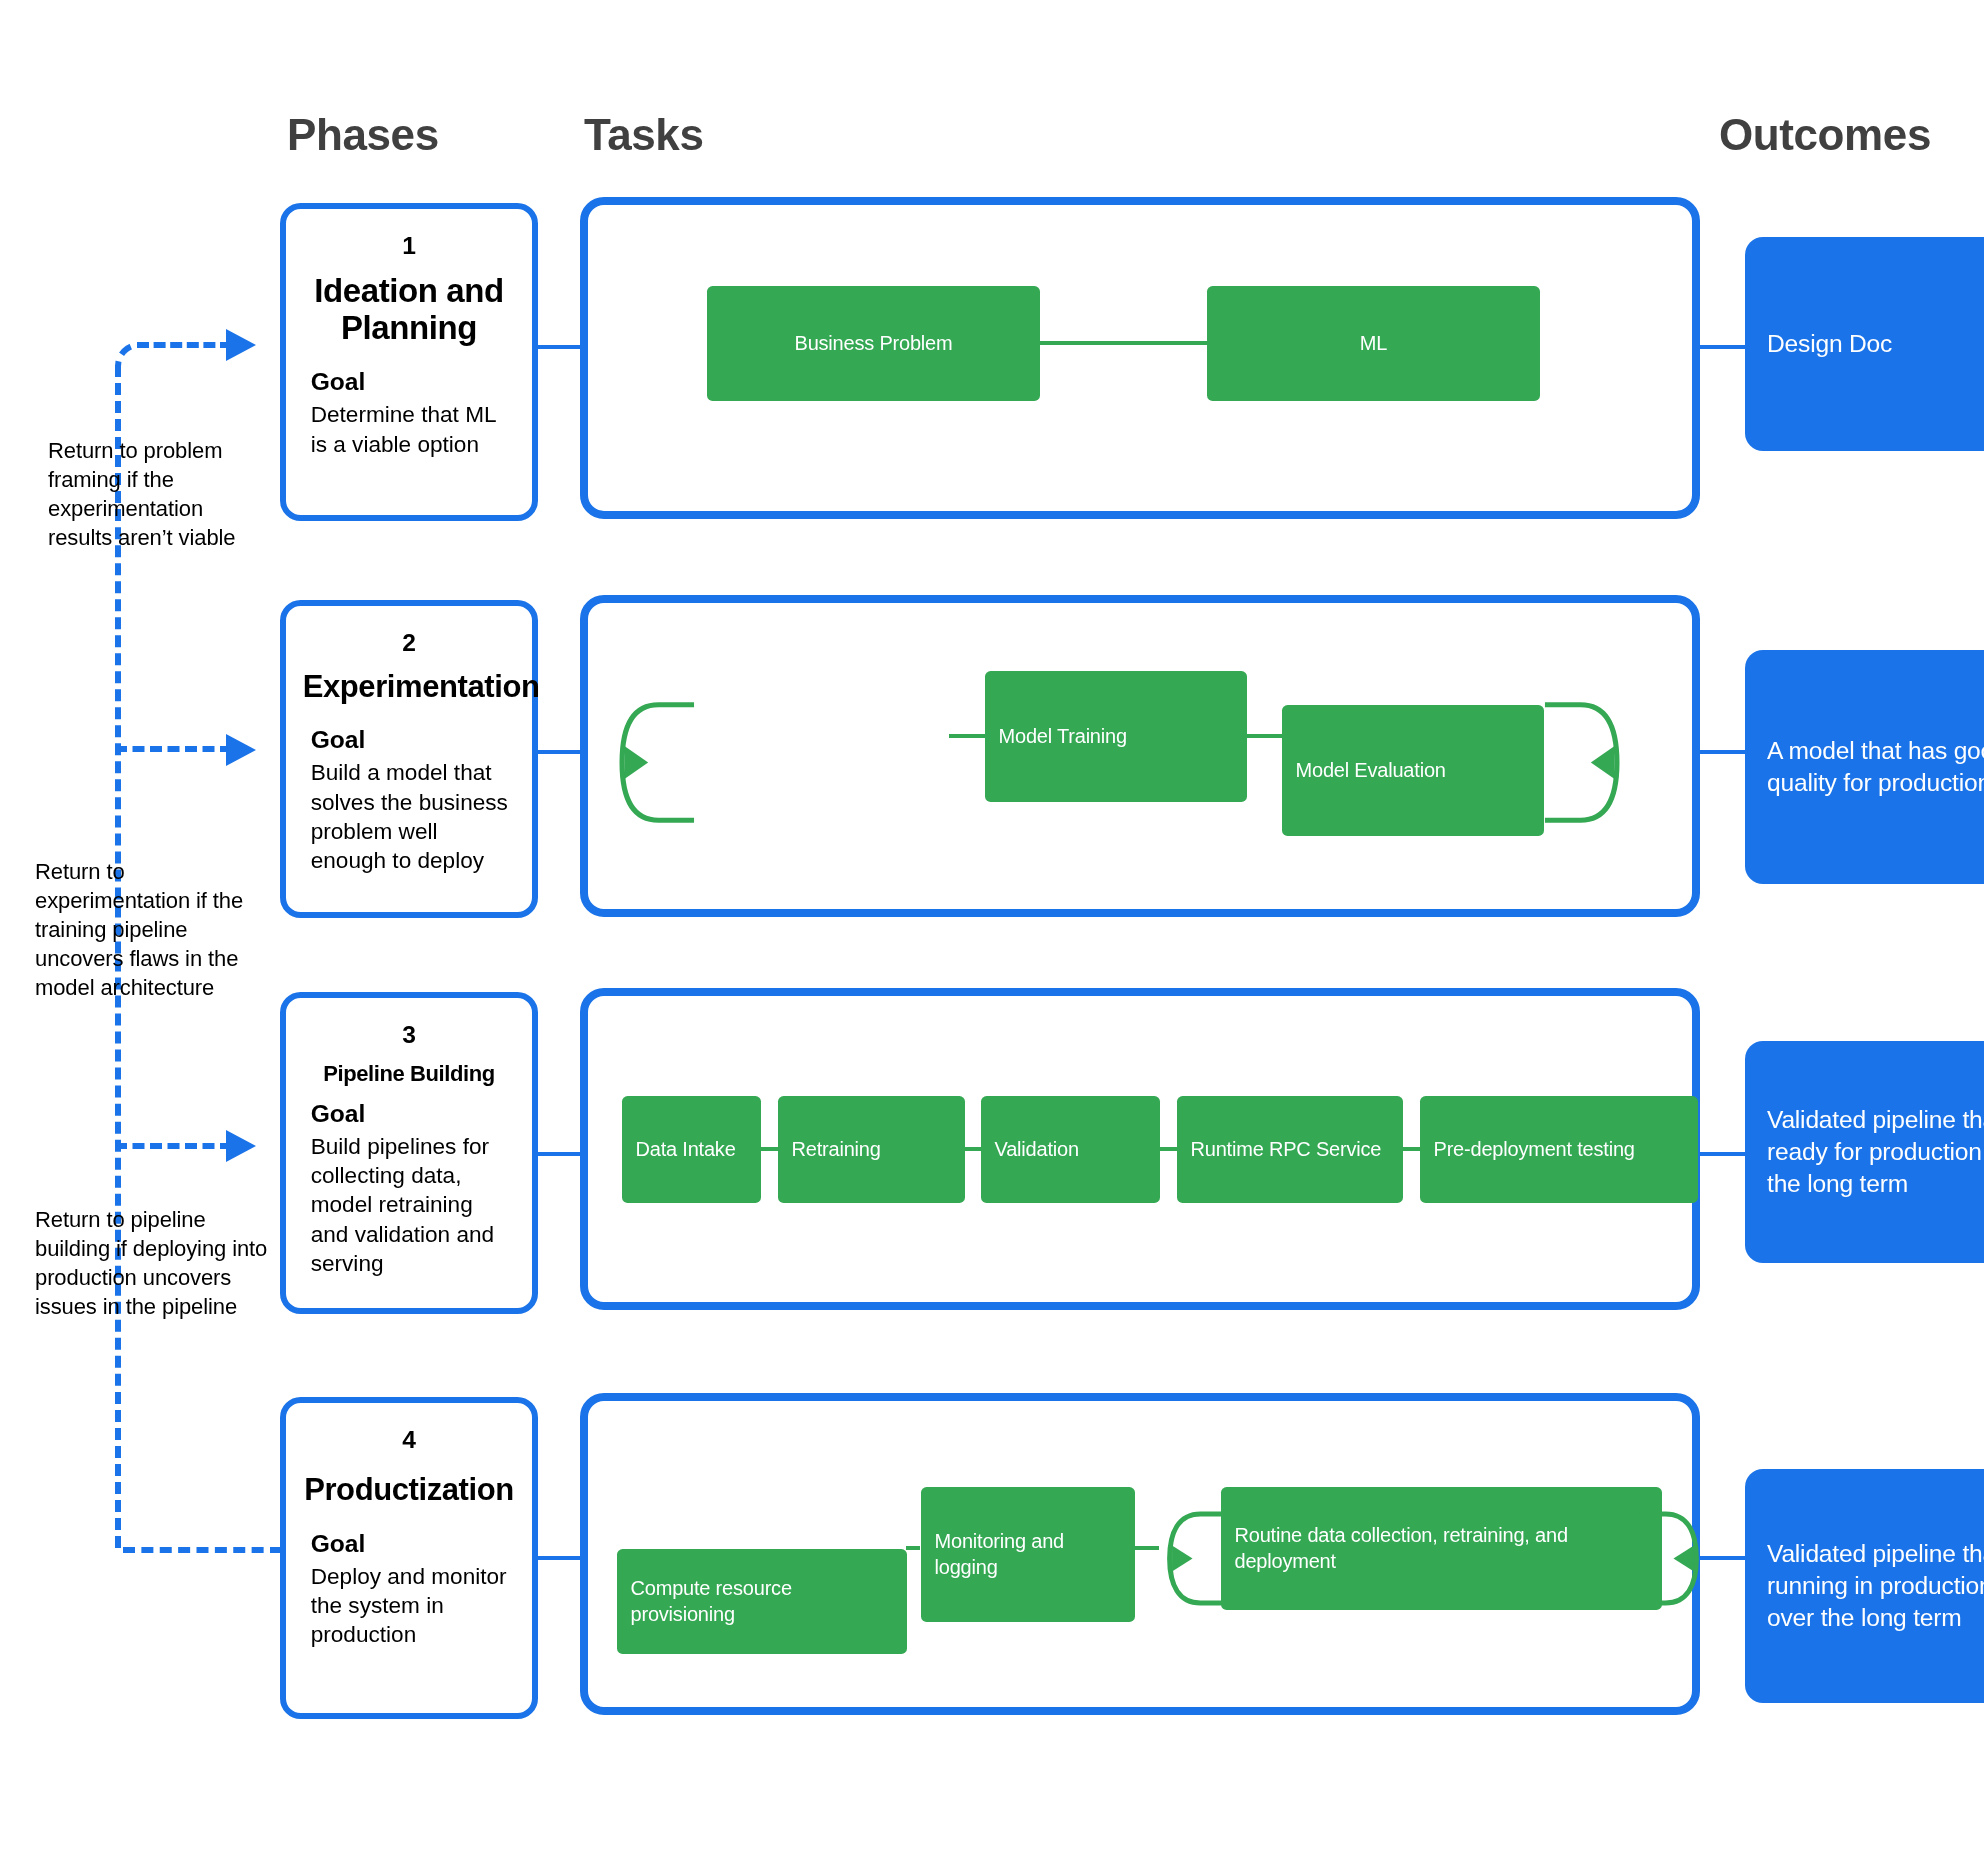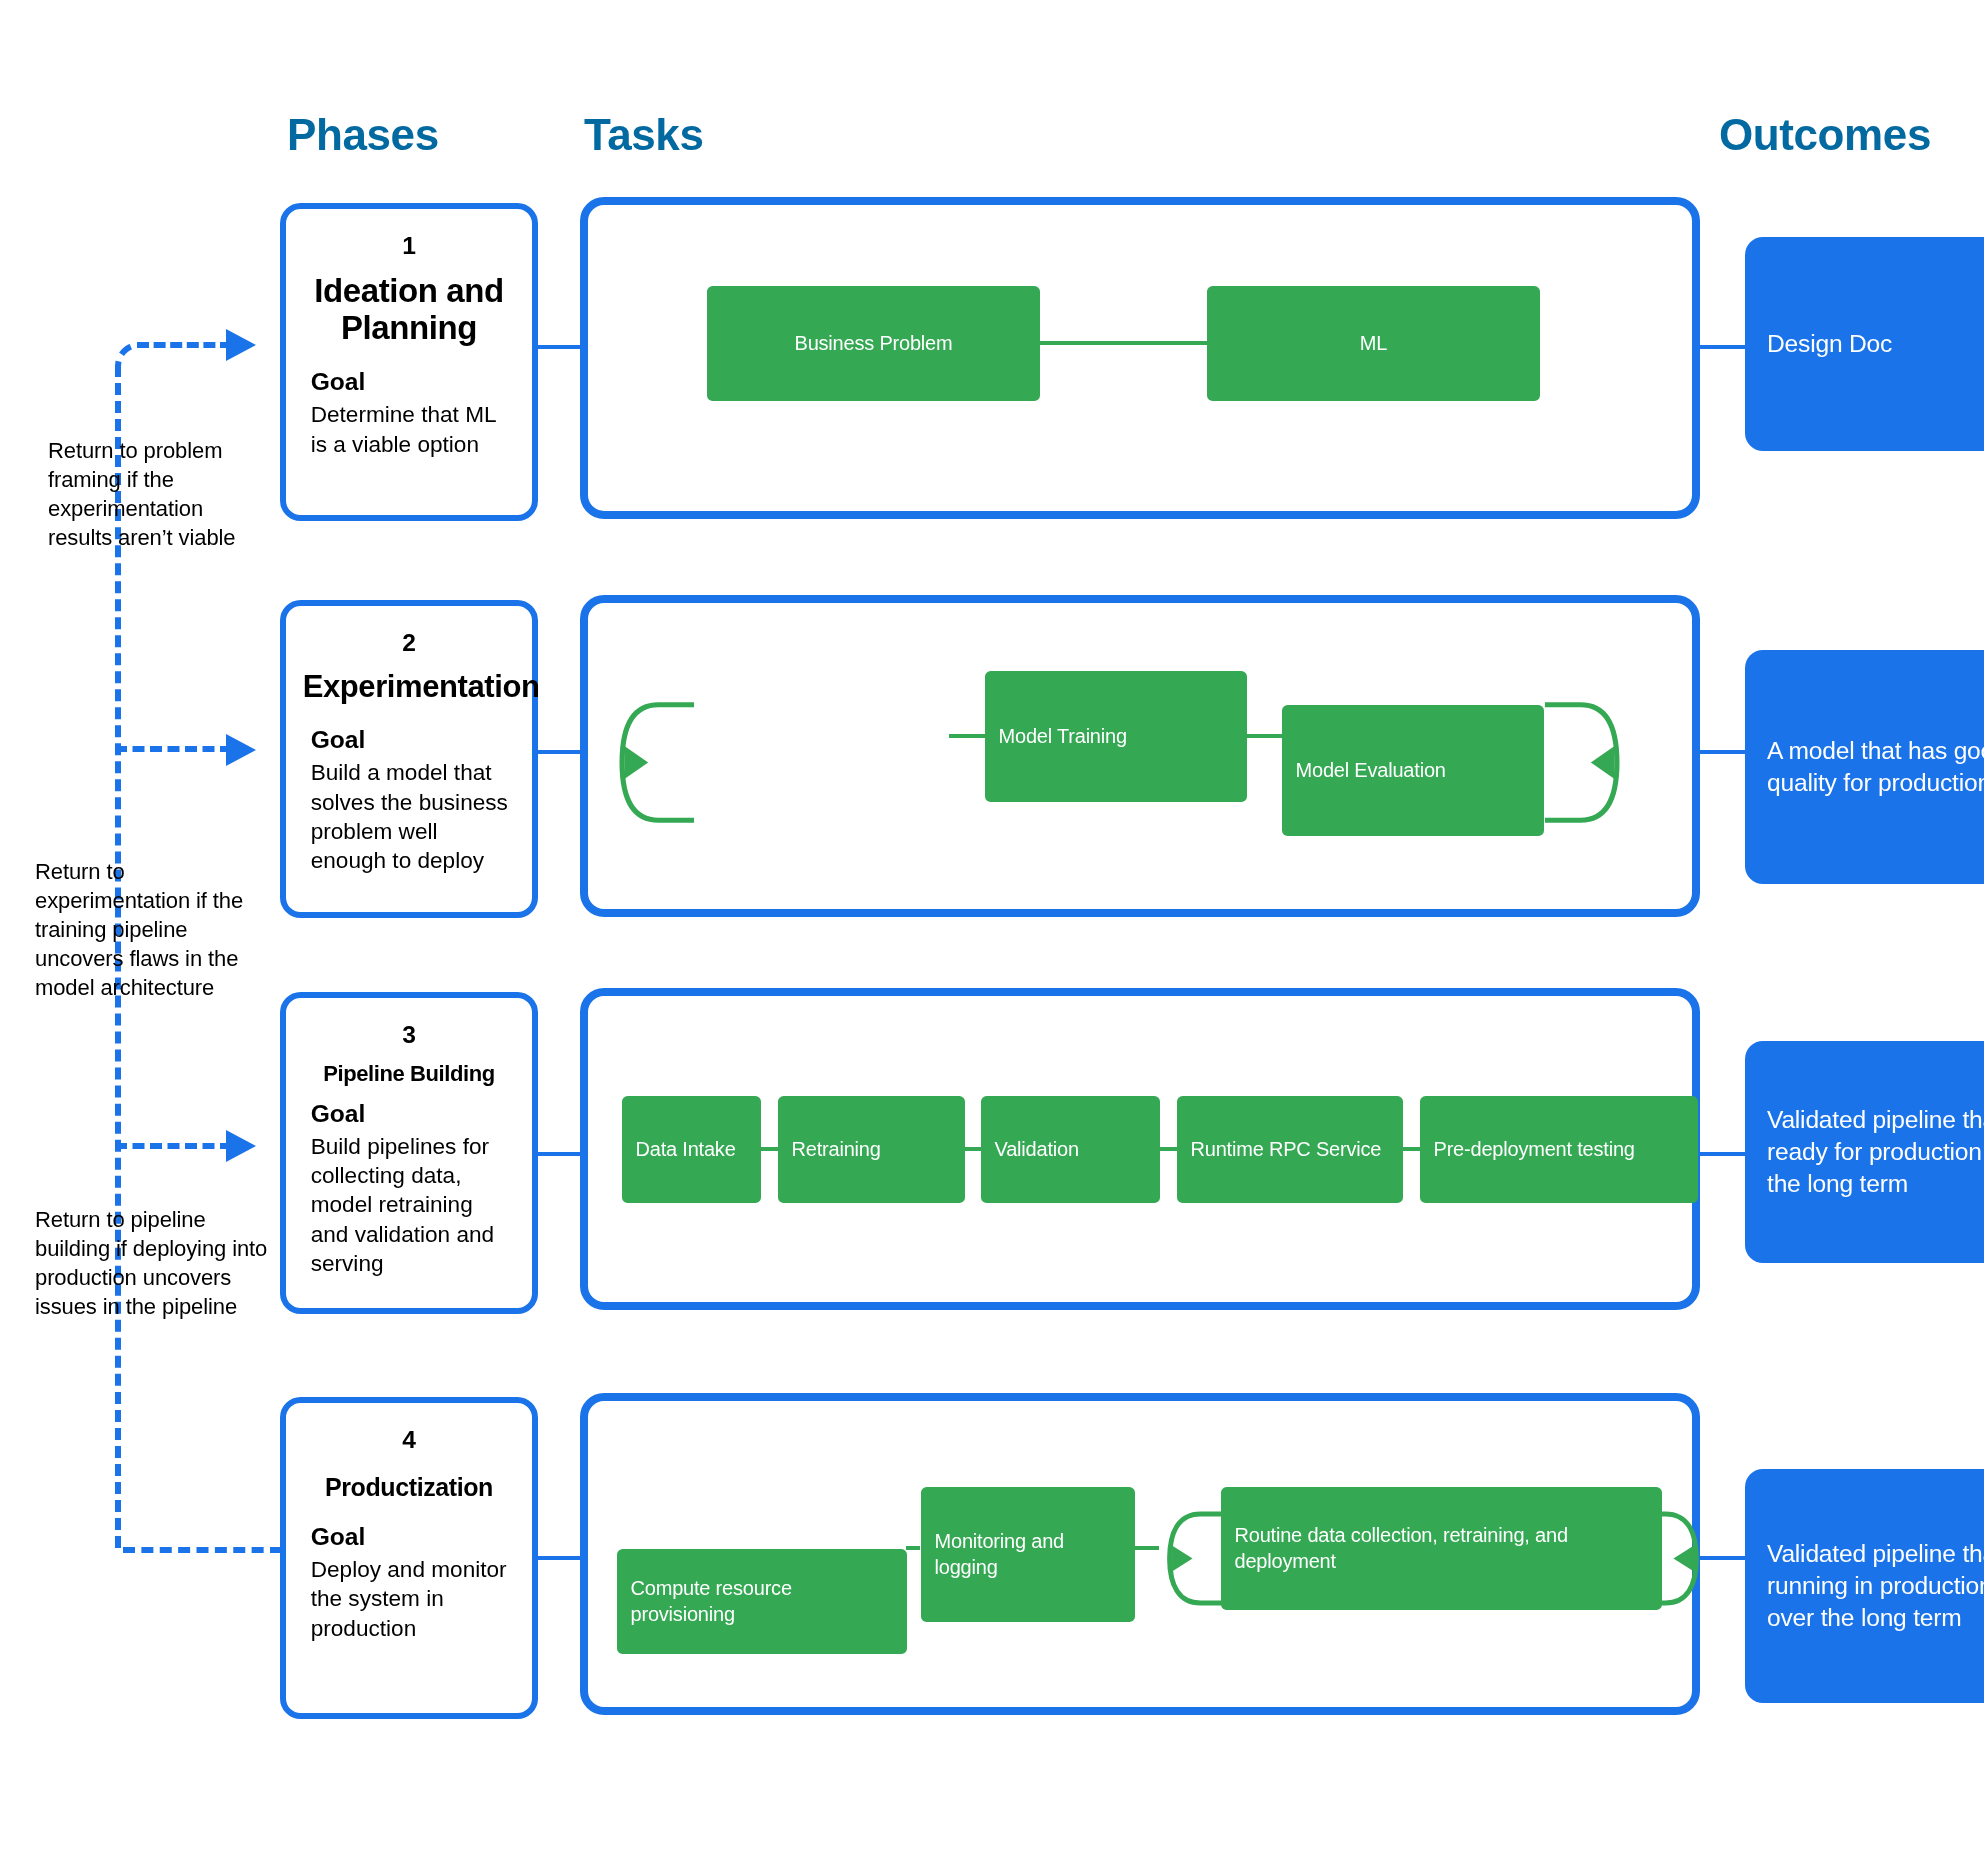--- a/index.html
+++ b/index.html
@@ -5,21 +5,21 @@
   html,body{margin:0;padding:0;background:#ffffff;}
   body{
     font-family:"Liberation Sans", sans-serif;
     color:#000;
     width:2253px;height:1858px;position:relative;overflow:hidden;
   }
   .stage{position:absolute;left:0;top:0;width:2253px;height:1858px;}
 
   
   .col-head{
-    position:absolute;font-weight:bold;color:#0369a1;
+    position:absolute;font-weight:bold;color:#404040;
     font-size:44px;letter-spacing:-0.4px;white-space:nowrap;
   }
   #head-phases{left:287px;top:110px;}
   #head-tasks{left:584px;top:110px;}
   #head-outcomes{left:1719px;top:110px;}
 
   
   .phase-card{
     position:absolute;
     border:6.4px solid #1a73e8;
@@ -198,21 +198,21 @@
   <div class="gbox" style="left:1177px;top:1096px;width:226px;height:107px;">Runtime RPC Service</div>
   <div class="gline" style="left:1403px;top:1147px;width:16.7px;"></div>
   <div class="gbox" style="left:1420px;top:1096px;width:278px;height:107px;">Pre-deployment testing</div>
 
   <div class="hline" style="left:1700px;top:1152px;width:45px;"></div>
 
   <div class="outcome" style="left:1745px;top:1041px;width:318px;height:222px;">Validated pipeline that’s ready for production over the long term</div>
 
   <div class="phase-card" style="left:280px;top:1397px;width:258px;height:322px;">
     <div class="phase-num">4</div>
-    <div class="phase-title" style="font-size:25px;margin-top:20px;">Productization</div>
+    <div class="phase-title" style="font-size:31px;margin-top:20px;">Productization</div>
     <div class="phase-goal-label">Goal</div>
     <div class="phase-goal-text" style="max-width:198px;">Deploy and monitor the system in production</div>
   </div>
 
   <div class="hline" style="left:538px;top:1556px;width:44px;"></div>
 
   <div class="tasks-panel" style="left:580px;top:1393px;width:1120px;height:322px;"></div>
 
   <div class="gbox" style="left:617px;top:1549px;width:290px;height:105px;">Compute  resource provisioning</div>
   <div class="gline" style="left:906px;top:1546px;width:14.3px;"></div>

